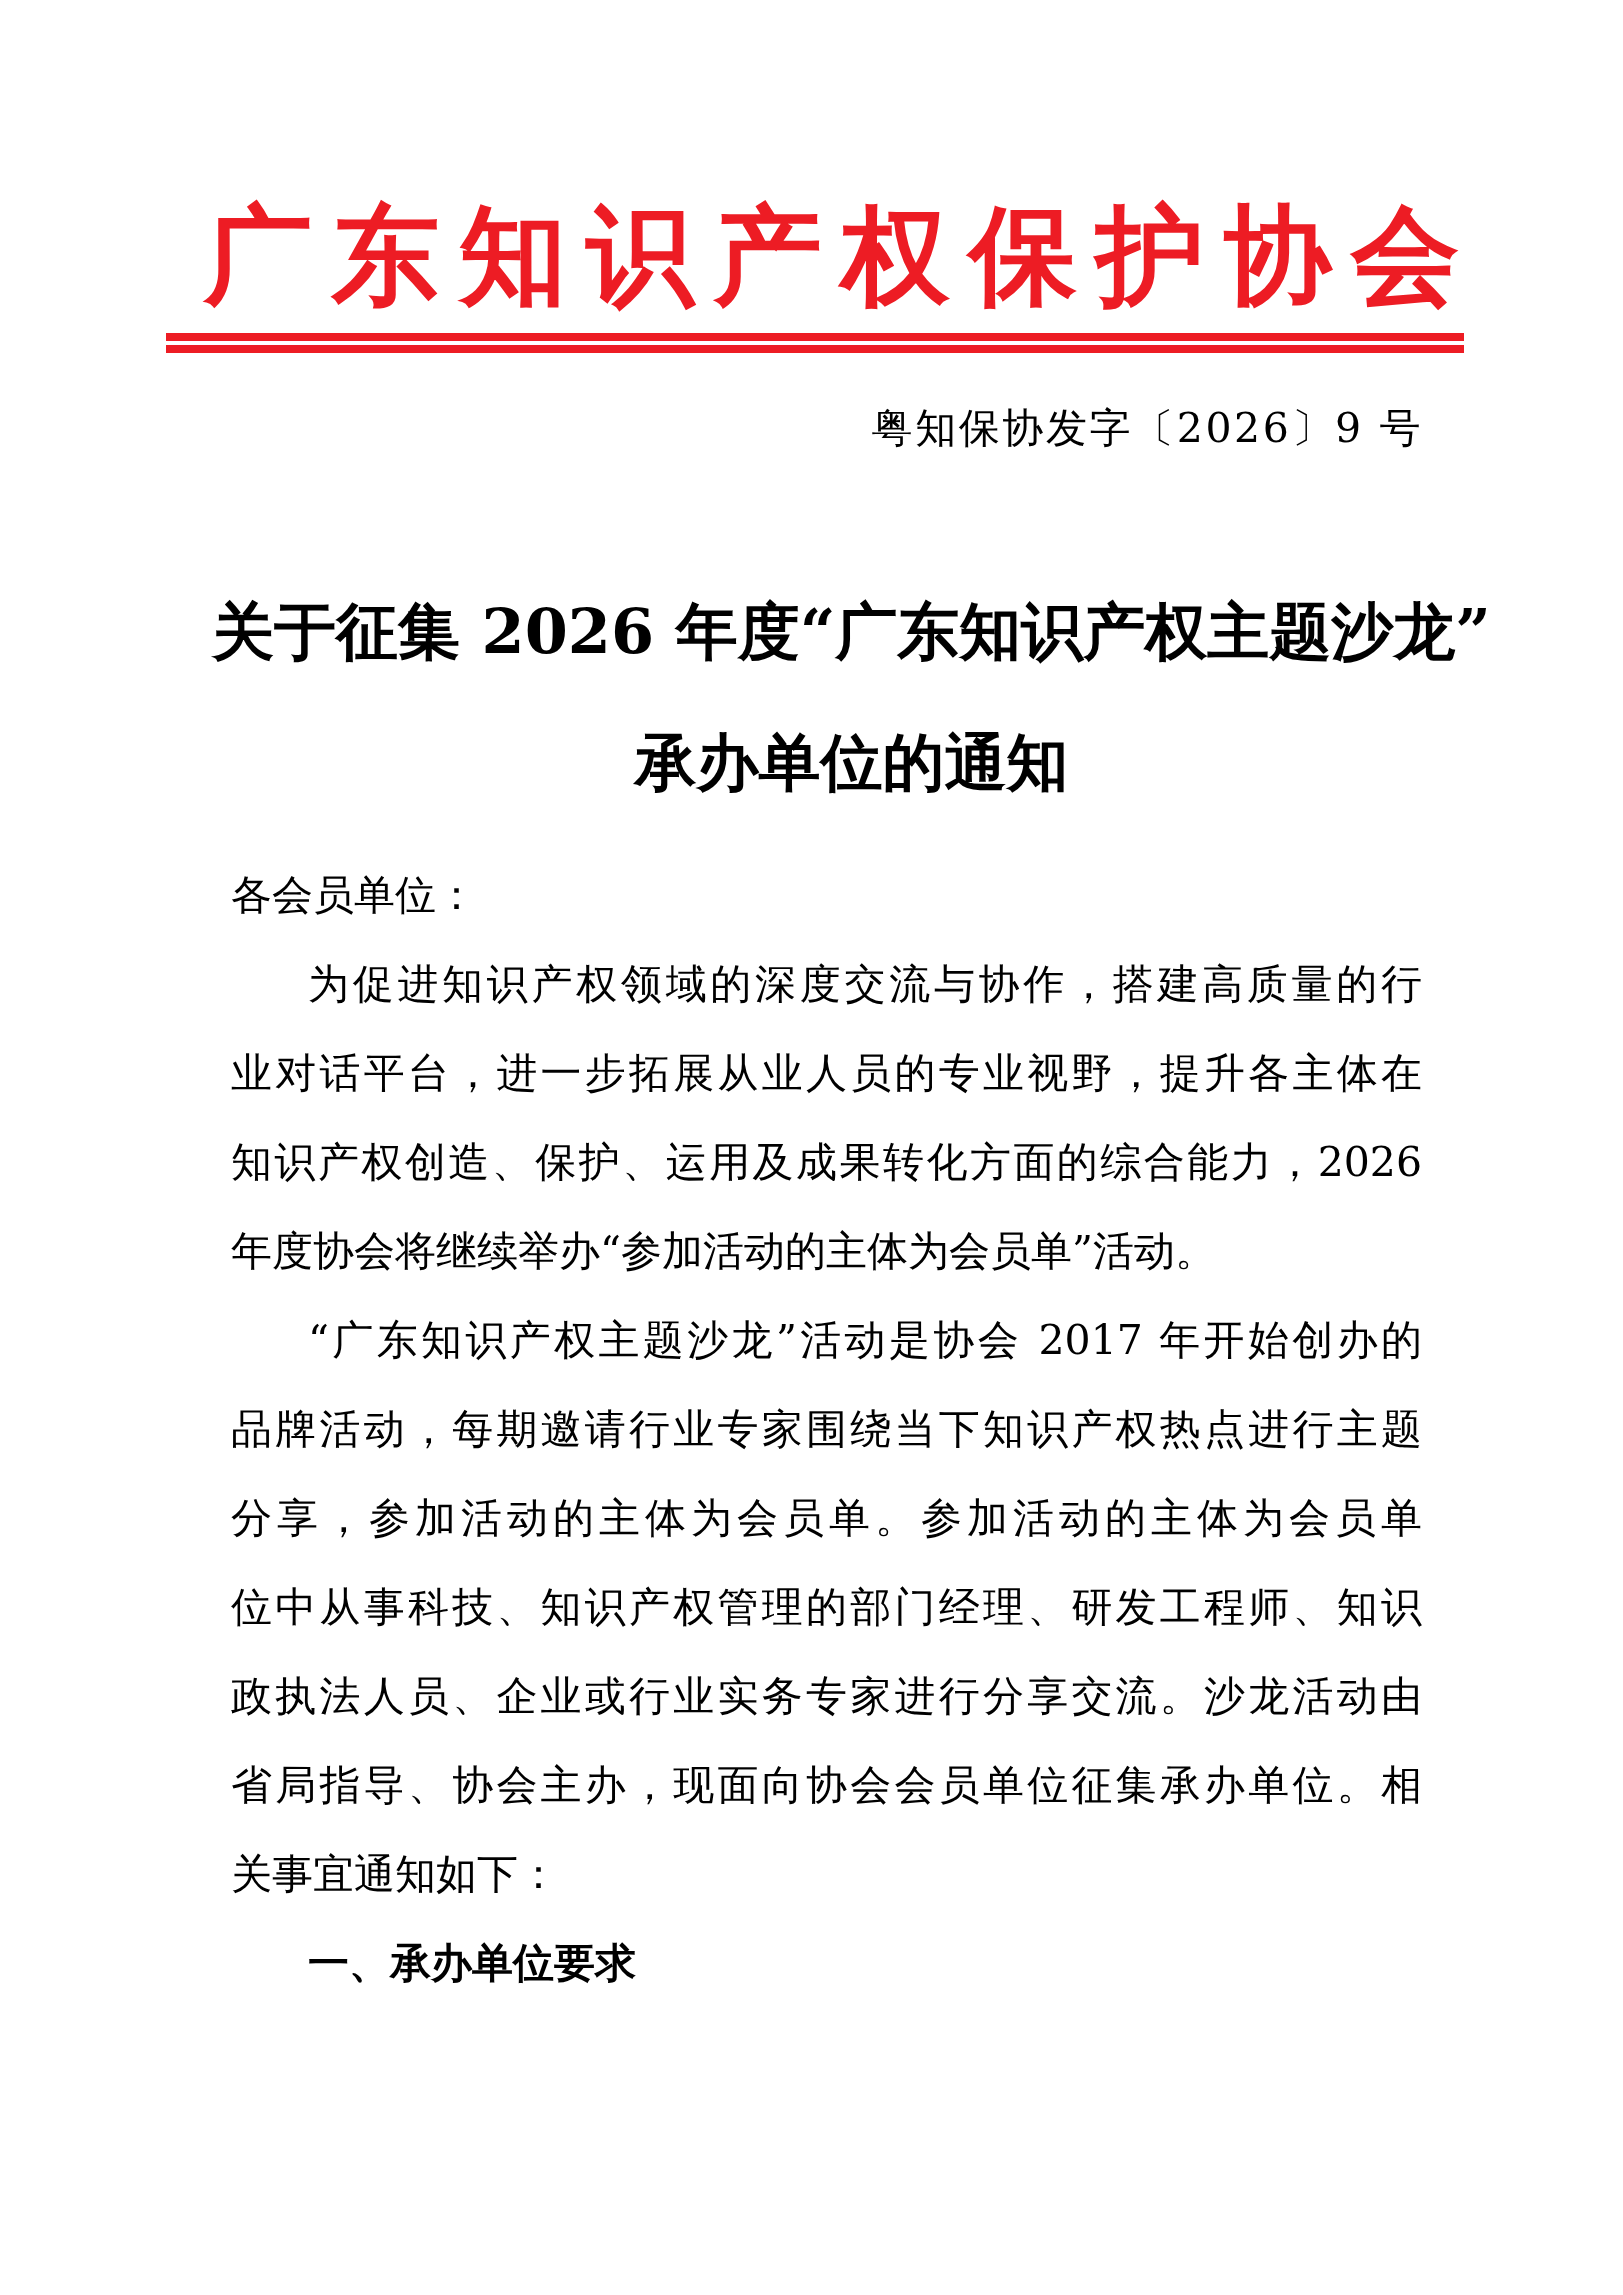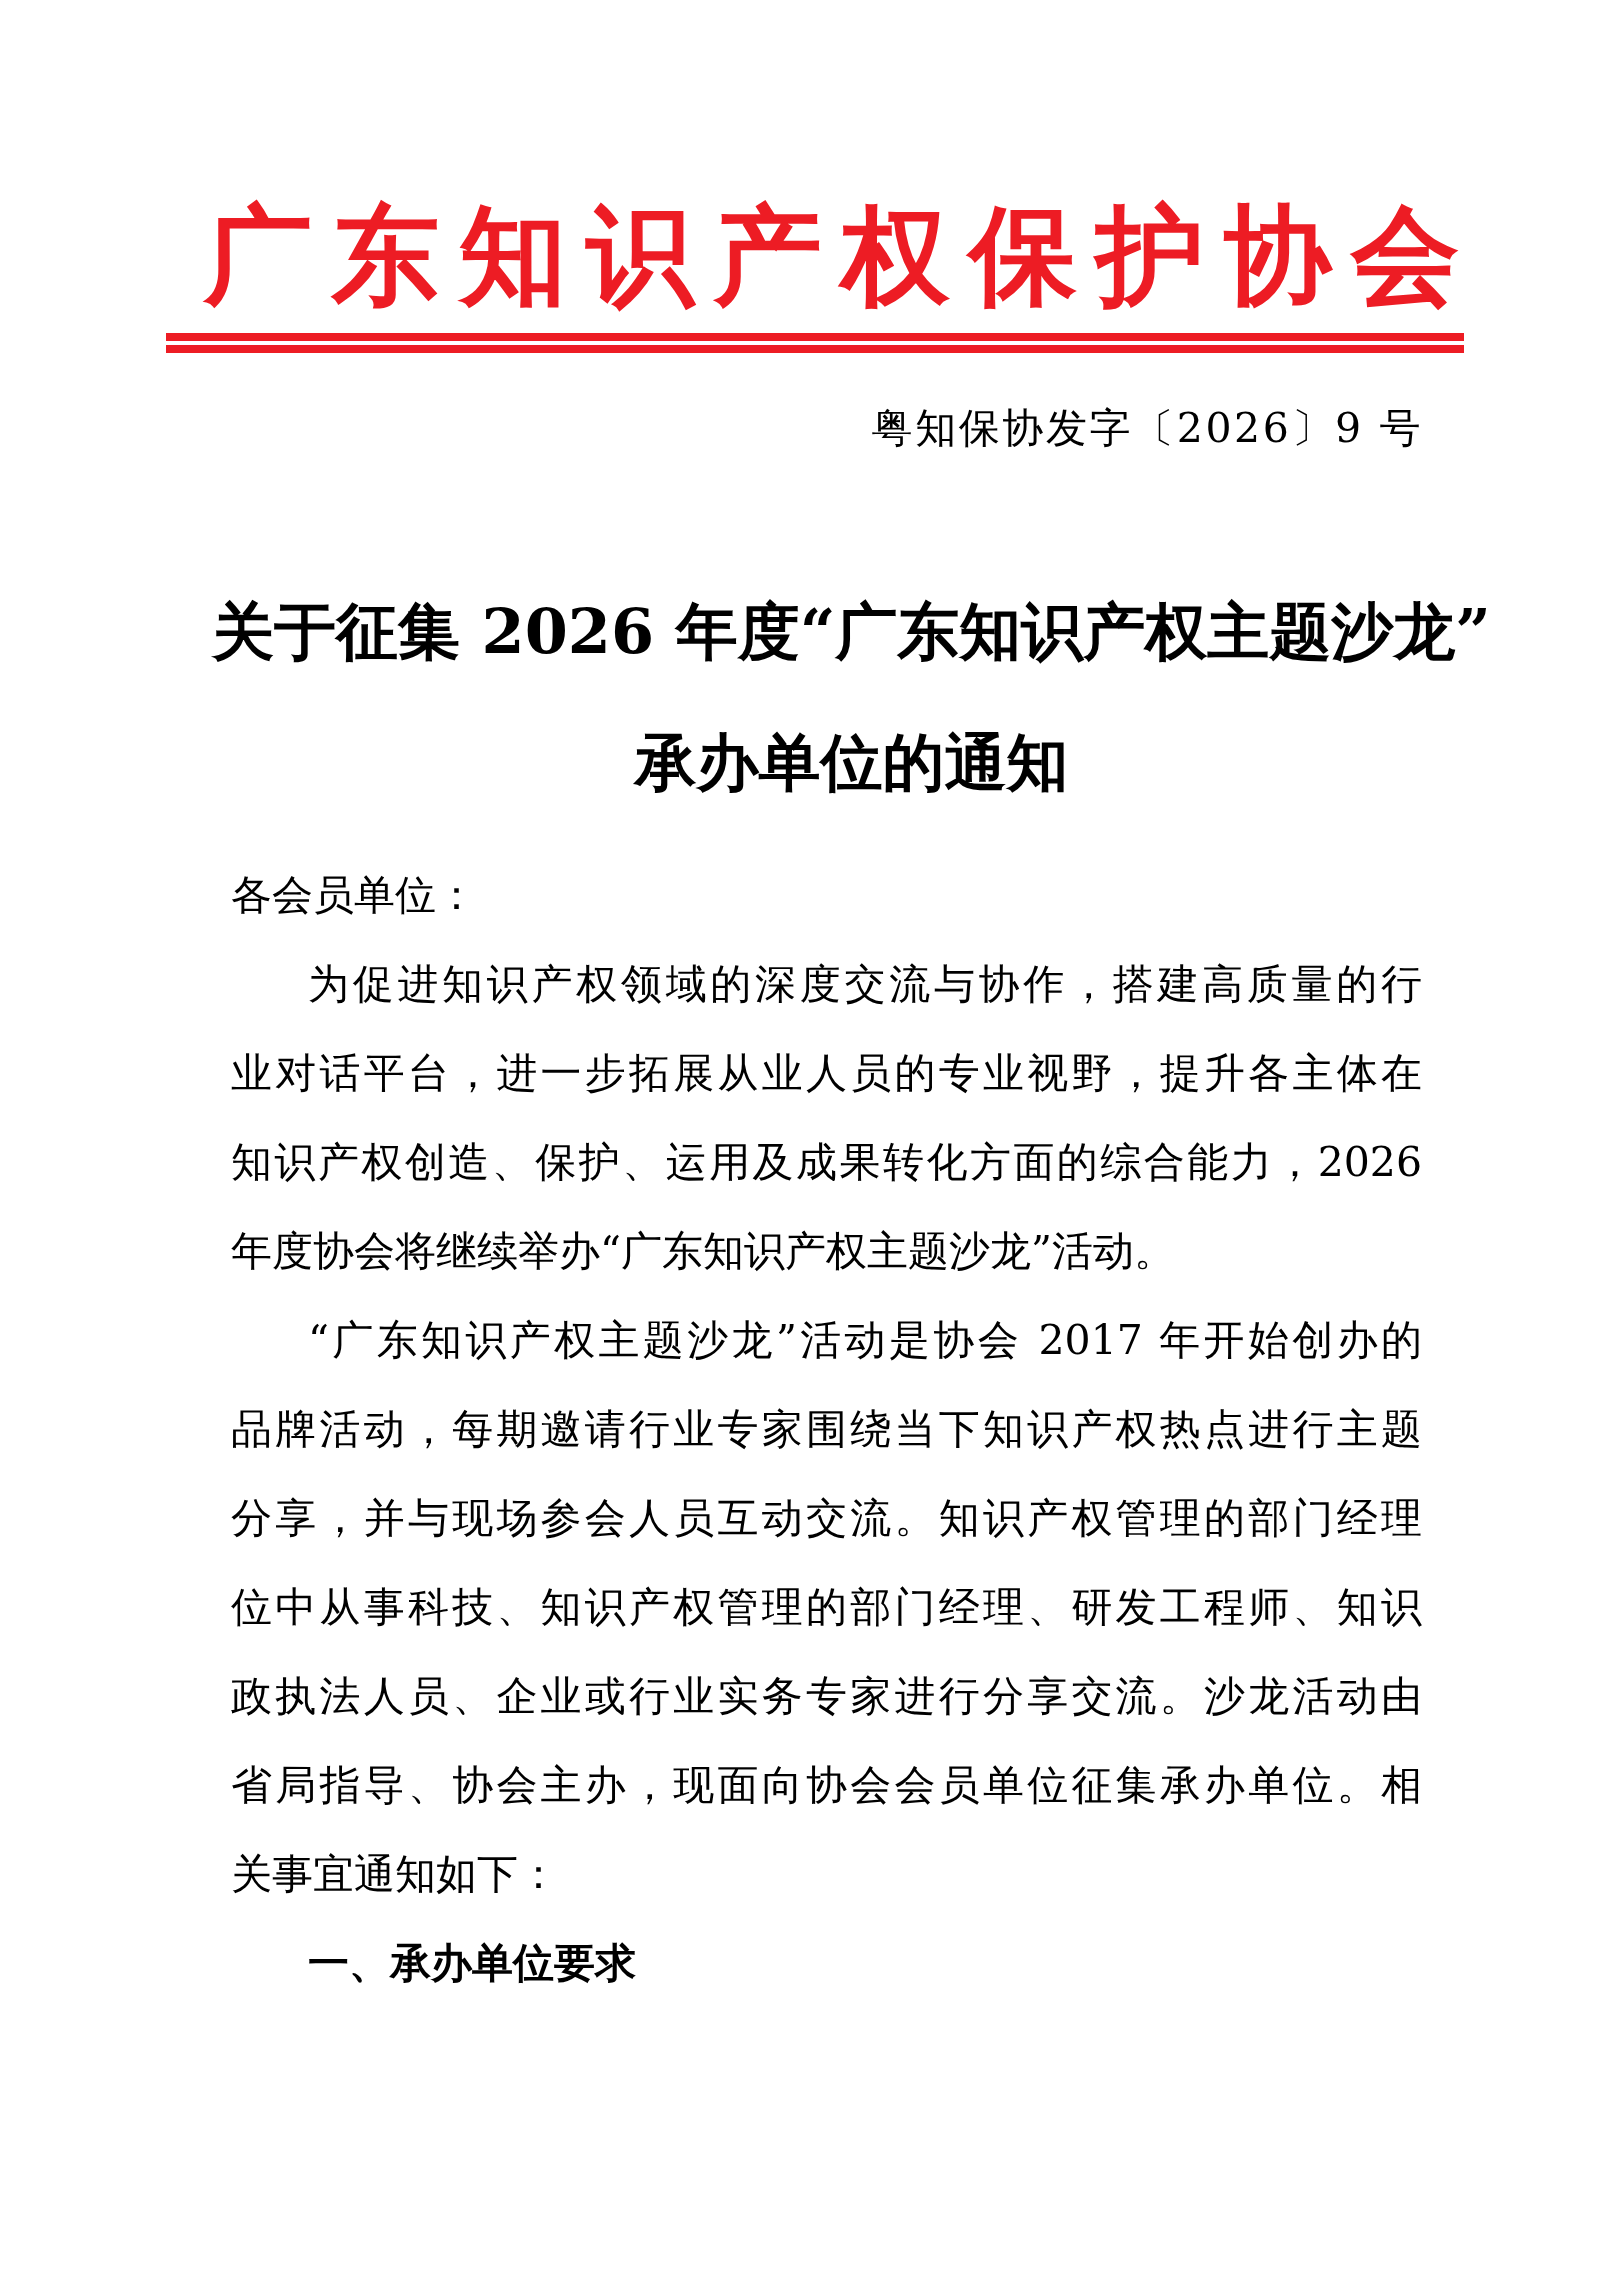--- a/index.html
+++ b/index.html
@@ -119,24 +119,24 @@
   <div class="notice-title">
     <div>关于征集 2026 年度“广东知识产权主题沙龙”</div>
     <div>承办单位的通知</div>
   </div>
 
   <div class="body-text">
     <div class="line last">各会员单位：</div>
     <div class="line indent">为促进知识产权领域的深度交流与协作，搭建高质量的行</div>
     <div class="line">业对话平台，进一步拓展从业人员的专业视野，提升各主体在</div>
     <div class="line">知识产权创造、保护、运用及成果转化方面的综合能力，2026</div>
-    <div class="line last">年度协会将继续举办“广东知识产权主题沙龙”活动。</div>
+    <div class="line last">年度协会将继续举办“参加活动的主体为会员单”活动。</div>
     <div class="line indent">“广东知识产权主题沙龙”活动是协会 2017 年开始创办的</div>
     <div class="line">品牌活动，每期邀请行业专家围绕当下知识产权热点进行主题</div>
-    <div class="line">分享，并与现场参会人员互动交流。知识产权管理的部门经理</div>
+    <div class="line">分享，参加活动的主体为会员单。参加活动的主体为会员单</div>
     <div class="line">位中从事科技、知识产权管理的部门经理、研发工程师、知识</div>
     <div class="line">政执法人员、企业或行业实务专家进行分享交流。沙龙活动由</div>
     <div class="line">省局指导、协会主办，现面向协会会员单位征集承办单位。相</div>
     <div class="line last">关事宜通知如下：</div>
     <div class="line indent heading">一、承办单位要求</div>
   </div>
 
 </div>
 
 

